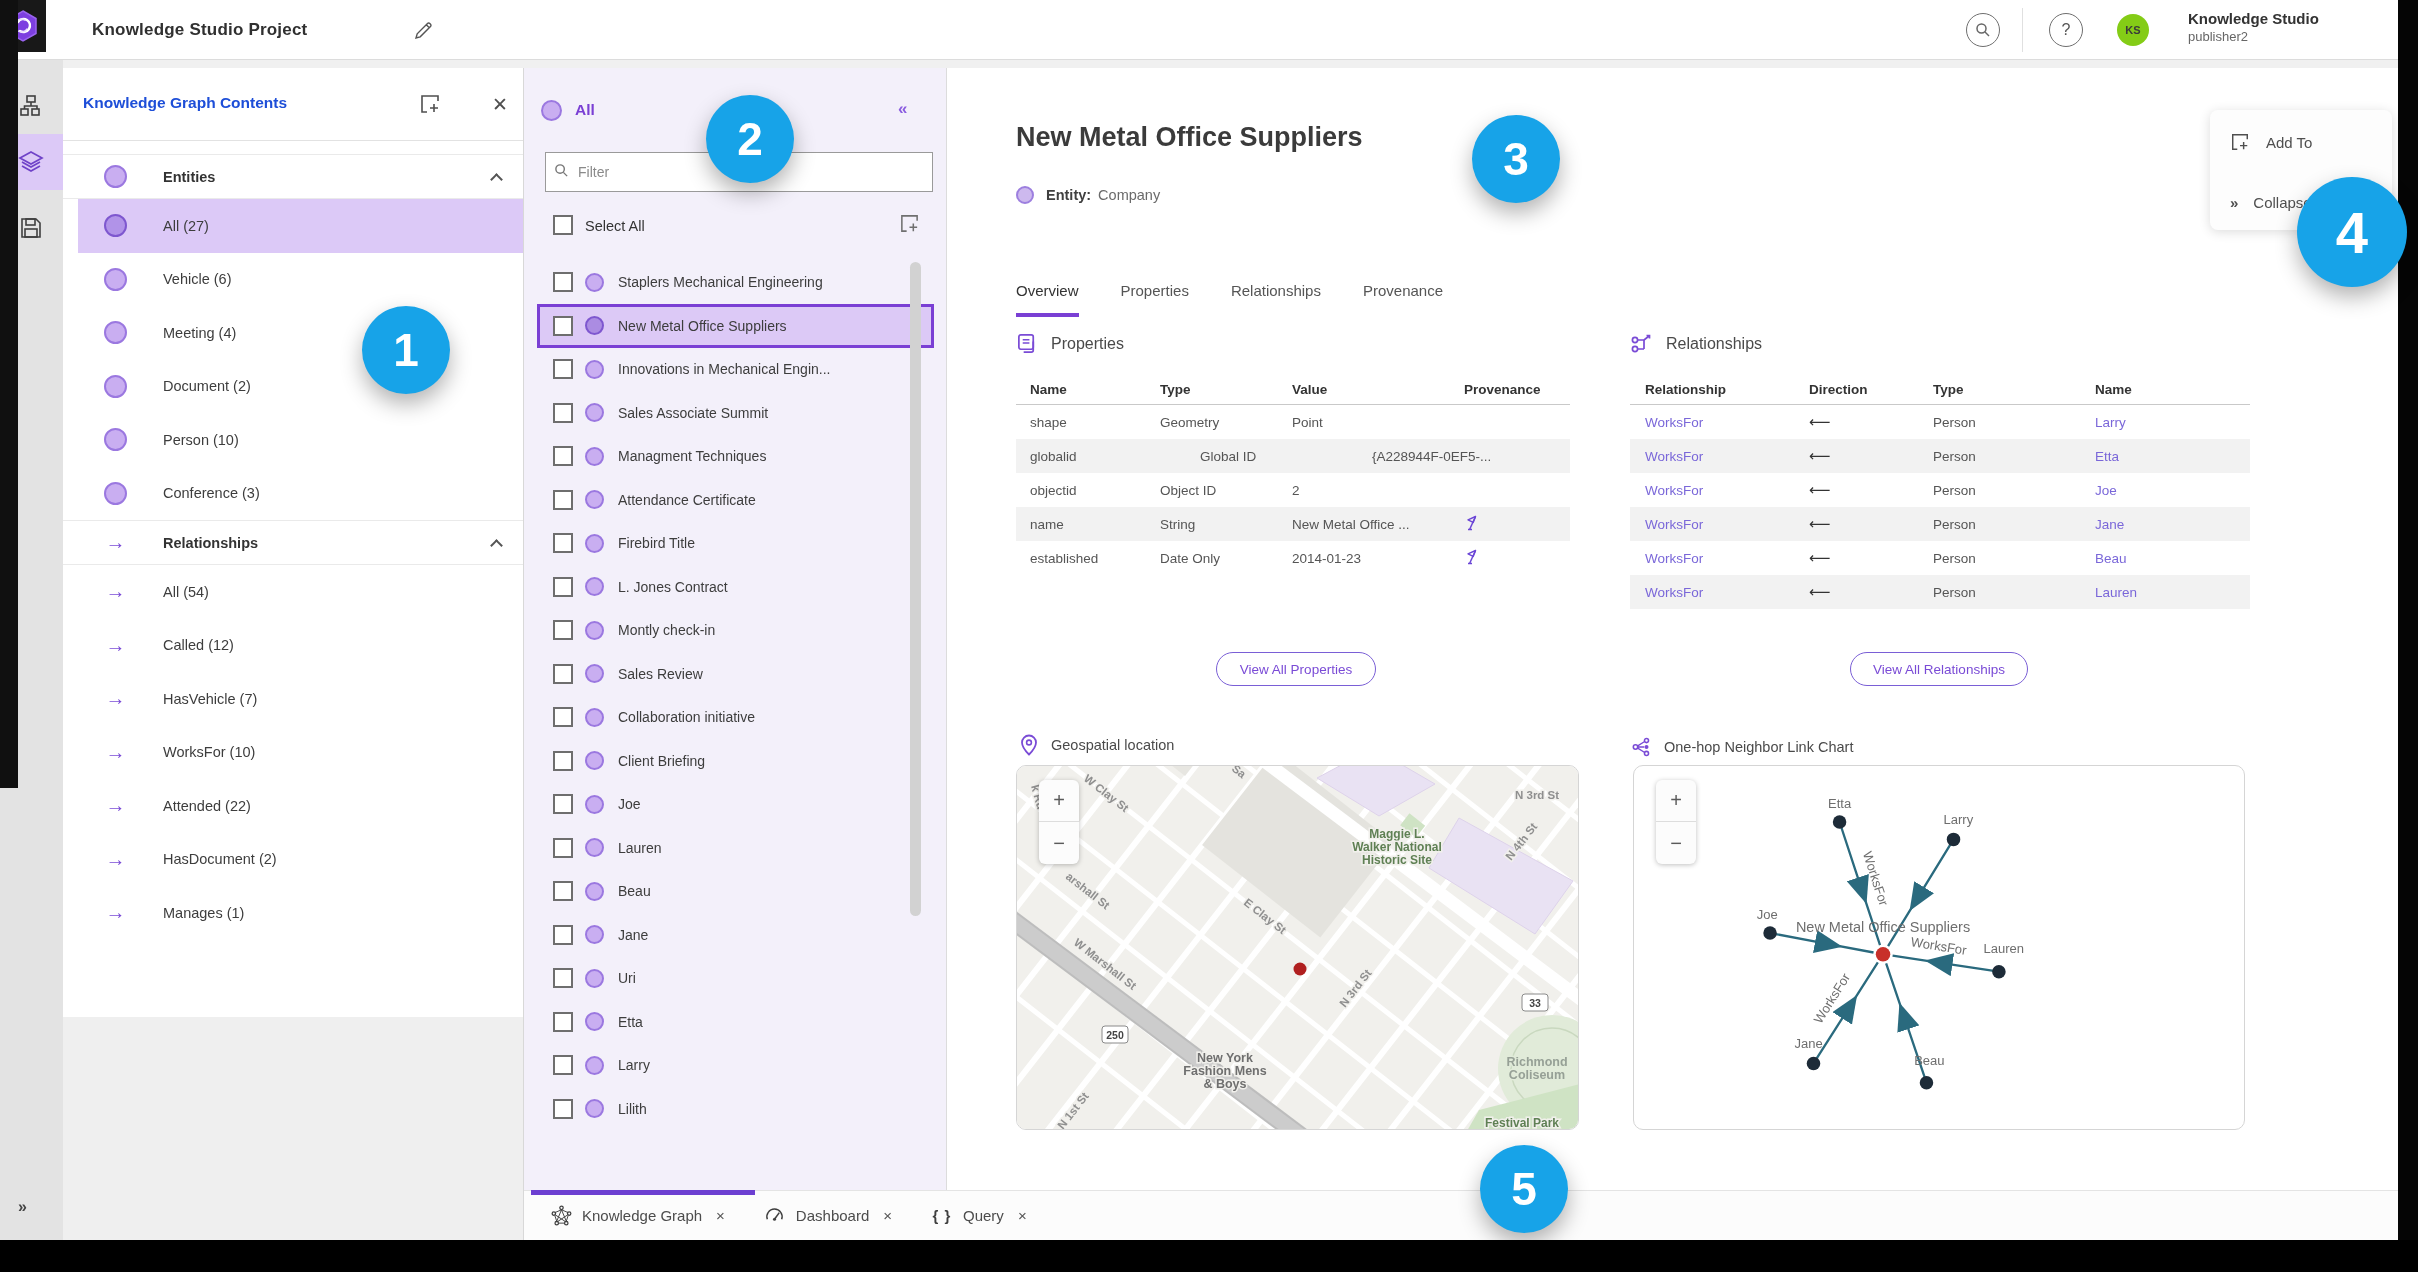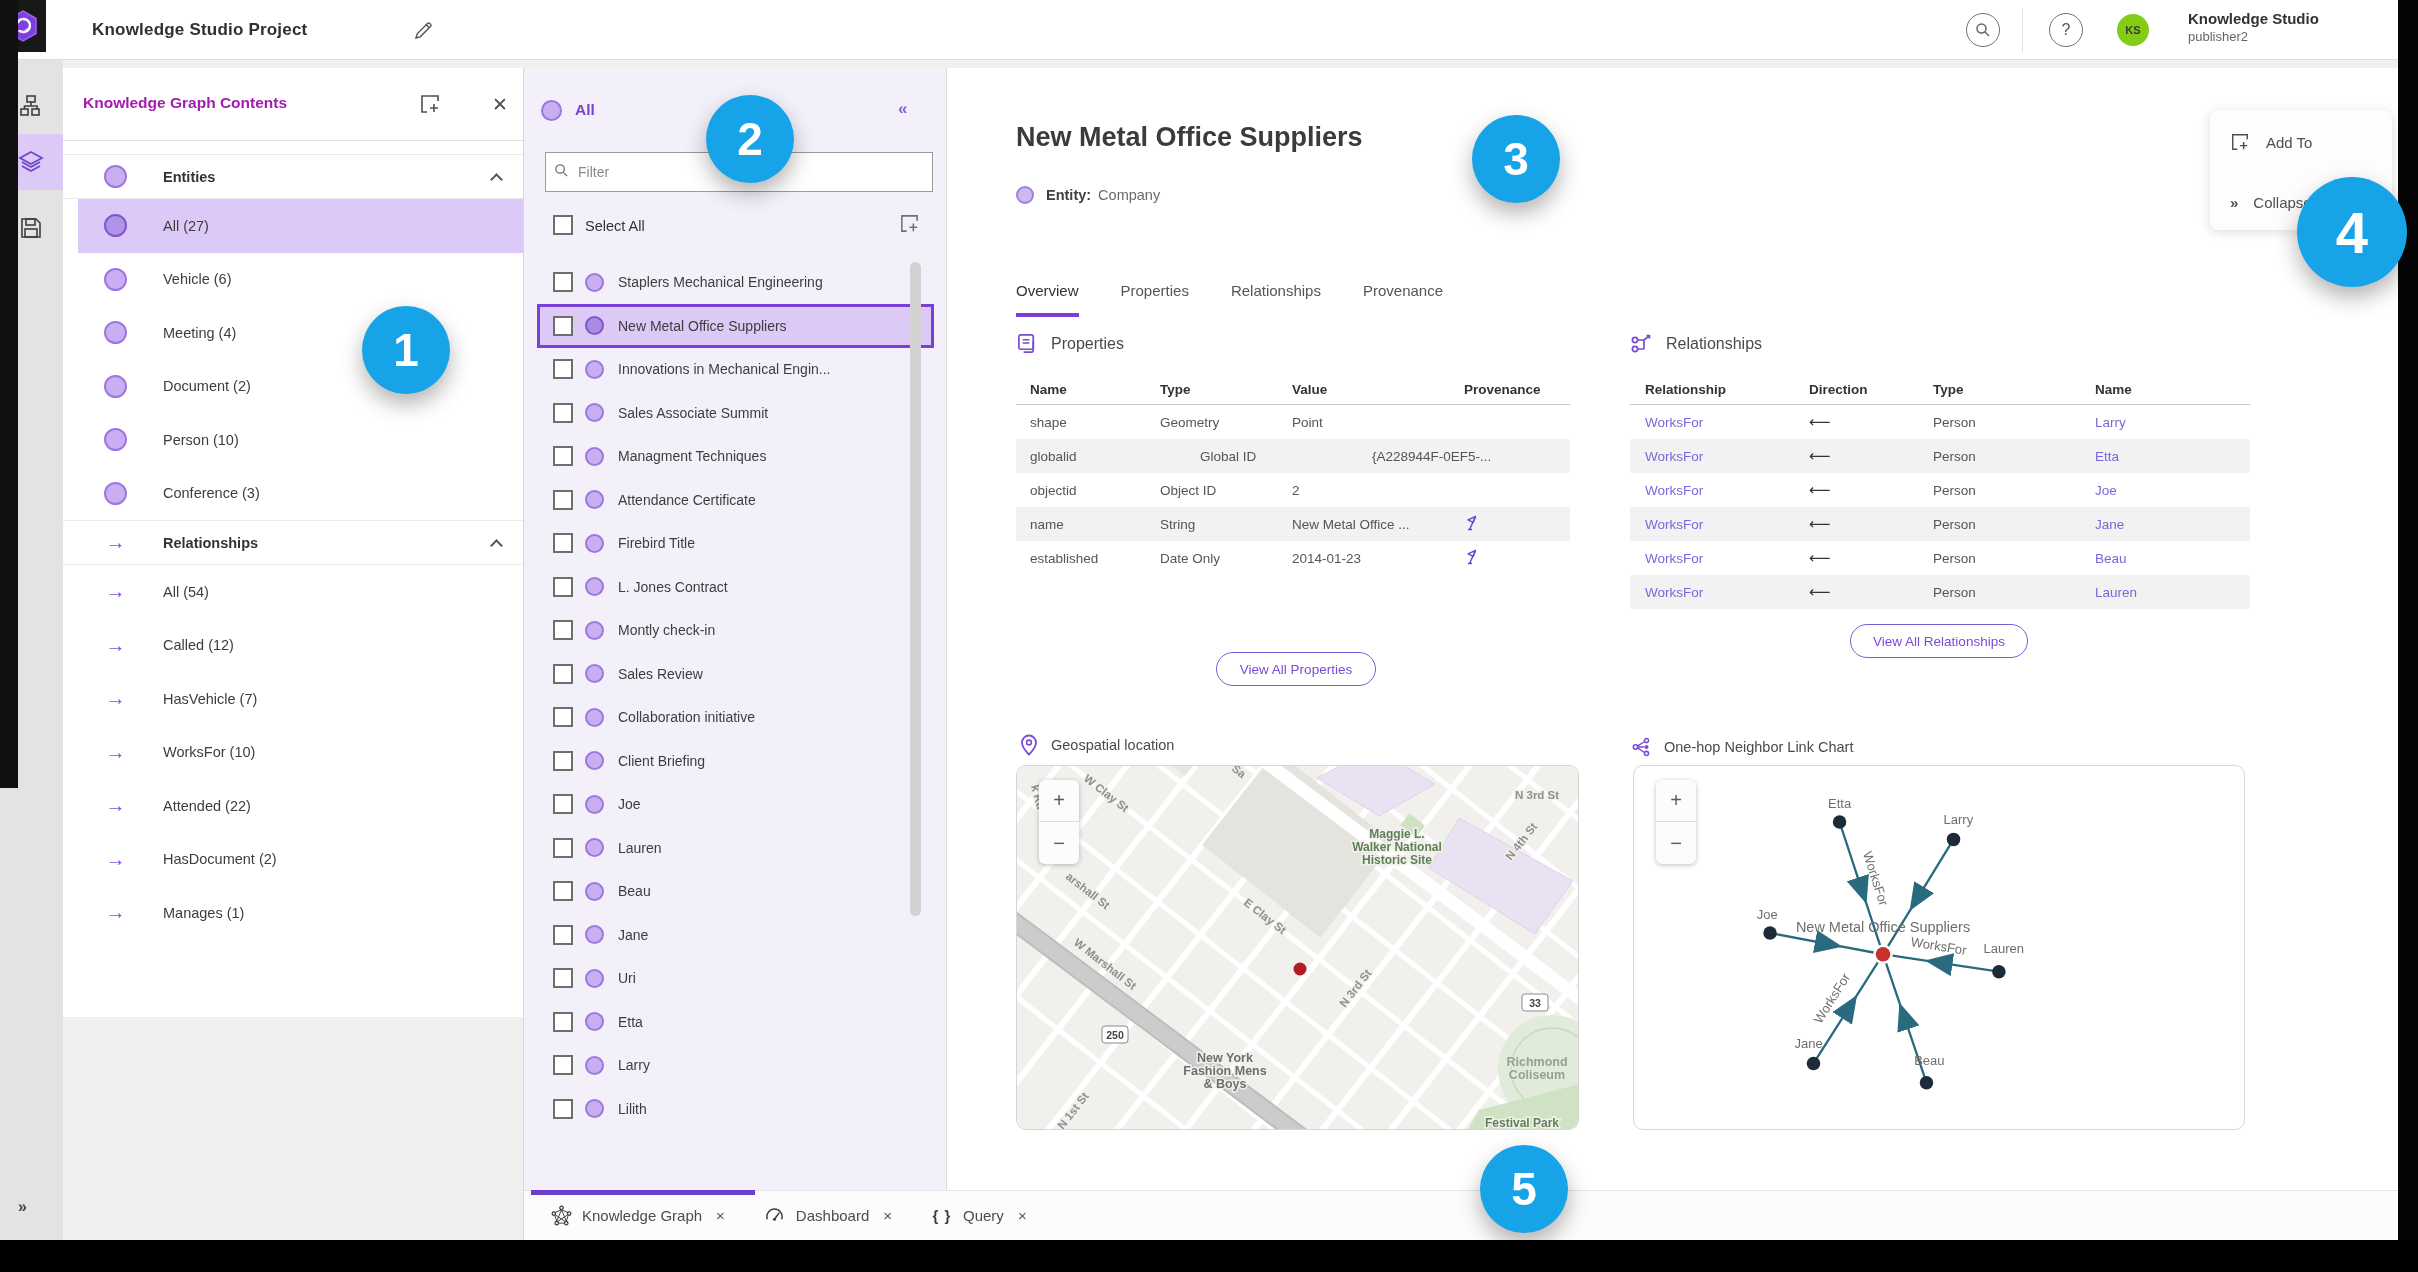--- a/index.html
+++ b/index.html
@@ -19,21 +19,21 @@
   .top-strip{position:absolute;left:63px;top:60px;width:2335px;height:8px;background:#f0f0f0;z-index:5;}
   
   .left-rail{position:absolute;left:0;top:60px;width:63px;height:1180px;background:#e3e3e3;z-index:6;}
   .rail-sel{position:absolute;left:18px;top:74px;width:45px;height:56px;background:#dcc9f7;}
   .rail-icon{position:absolute;left:17px;width:28px;height:28px;display:flex;align-items:center;justify-content:center;color:#3f3f3f;cursor:pointer;}
   .rail-expand{position:absolute;left:18px;top:1138px;font-size:16px;color:#444;letter-spacing:-1px;cursor:pointer;font-weight:700;}
   
   .kgc{position:absolute;left:63px;top:68px;width:461px;height:1172px;background:#fff;border-right:1px solid #d8d8d8;z-index:6;}
   .kgc-gray{position:absolute;left:0;top:949px;width:100%;height:223px;background:#efefef;}
   .kgc-head{position:absolute;left:0;top:0;width:100%;height:72px;}
-  .kgc-title{position:absolute;left:20px;top:26px;font-size:15.5px;font-weight:700;color:#a21caf;}
+  .kgc-title{position:absolute;left:20px;top:26px;font-size:15.5px;font-weight:700;color:#1d4ed8;}
   .kgc-add{position:absolute;left:356px;top:25px;width:24px;height:24px;color:#4f4f4f;cursor:pointer;}
   .kgc-close{position:absolute;left:425px;top:24px;width:24px;height:24px;color:#4f4f4f;font-size:19px;display:flex;align-items:center;justify-content:center;cursor:pointer;}
   .kgc-divider{position:absolute;left:0;top:72px;width:100%;height:1px;background:#e2e2e2;}
   .kgc-sec-head{position:relative;height:45px;display:flex;align-items:center;border-bottom:1px solid #eaeaea;border-top:1px solid #eaeaea;cursor:pointer;}
   .kgc-row{position:relative;height:53.5px;display:flex;align-items:center;margin-left:15px;cursor:pointer;}
   .kgc-row.sel{background:#dcc9f7;}
   .circ{width:23px;height:23px;border-radius:50%;background:#c9aef1;border:2px solid #9b78e0;flex:0 0 auto;}
   .circ.dk{background:#b193e8;border-color:#7e57cf;}
   .kgc-sec-head .circ{margin-left:41px;}
   .kgc-row .circ{margin-left:26px;}
@@ -612,21 +612,21 @@
         <span style="padding-left: 15px;">Person</span>
         <span class="plink" style="padding-left: 15px;">Beau</span>
       </div>
       <div class="dt-row alt" style="grid-template-columns: 164px 124px 162px 170px;">
         <span class="plink" style="padding-left: 15px;">WorksFor</span>
         <span class="dirarrow" style="padding-left: 15px;">⟵</span>
         <span style="padding-left: 15px;">Person</span>
         <span class="plink" style="padding-left: 15px;">Lauren</span>
       </div>
     </div>
-  <button class="viewall" style="left:1850px;top:624px;width:178px;">View All Relationships</button>
+  <button class="viewall" style="left:1850px;top:652px;width:178px;">View All Relationships</button>
 
   <div class="sec-head" style="left:1630px;top:736px;">
     <svg width="22" height="22" viewBox="0 0 24 24">
         <circle cx="6" cy="12" r="2.4" fill="none" stroke="#7a4bd6" stroke-width="1.7"></circle>
         <circle cx="18" cy="5" r="2.2" fill="none" stroke="#7a4bd6" stroke-width="1.7"></circle>
         <circle cx="18" cy="12" r="2.2" fill="#7a4bd6"></circle>
         <circle cx="18" cy="19" r="2.2" fill="none" stroke="#7a4bd6" stroke-width="1.7"></circle>
         <path d="M8 11 L16 6 M8.5 12 H15.5 M8 13 L16 18" stroke="#7a4bd6" stroke-width="1.5"></path>
       </svg>
     <span class="t" style="font-size:14.5px">One-hop Neighbor Link Chart</span>

